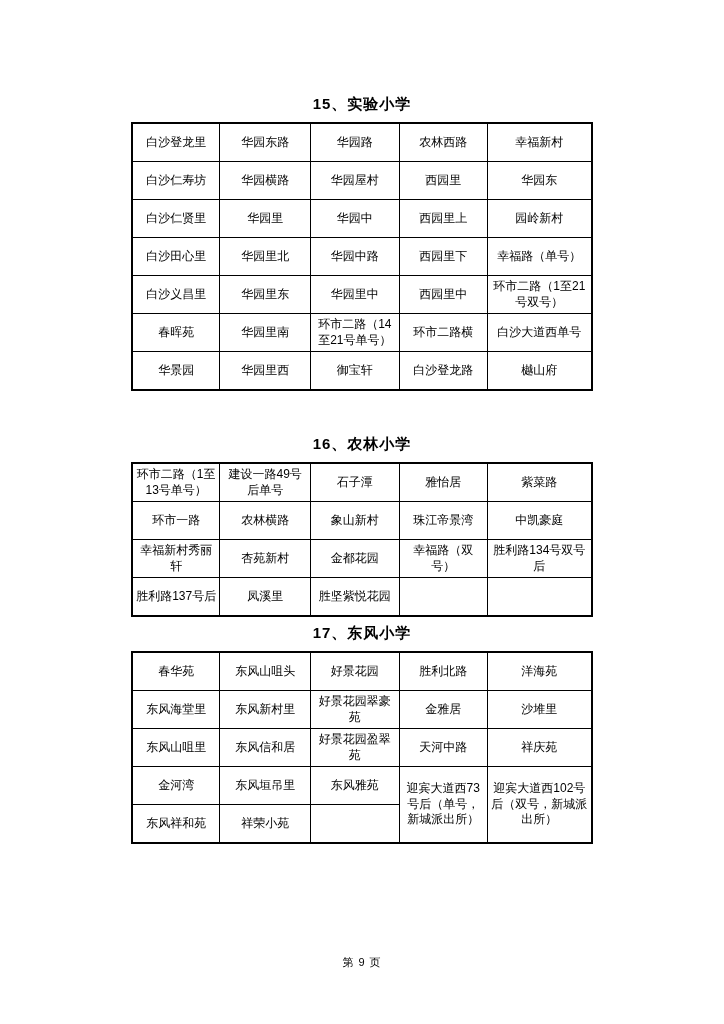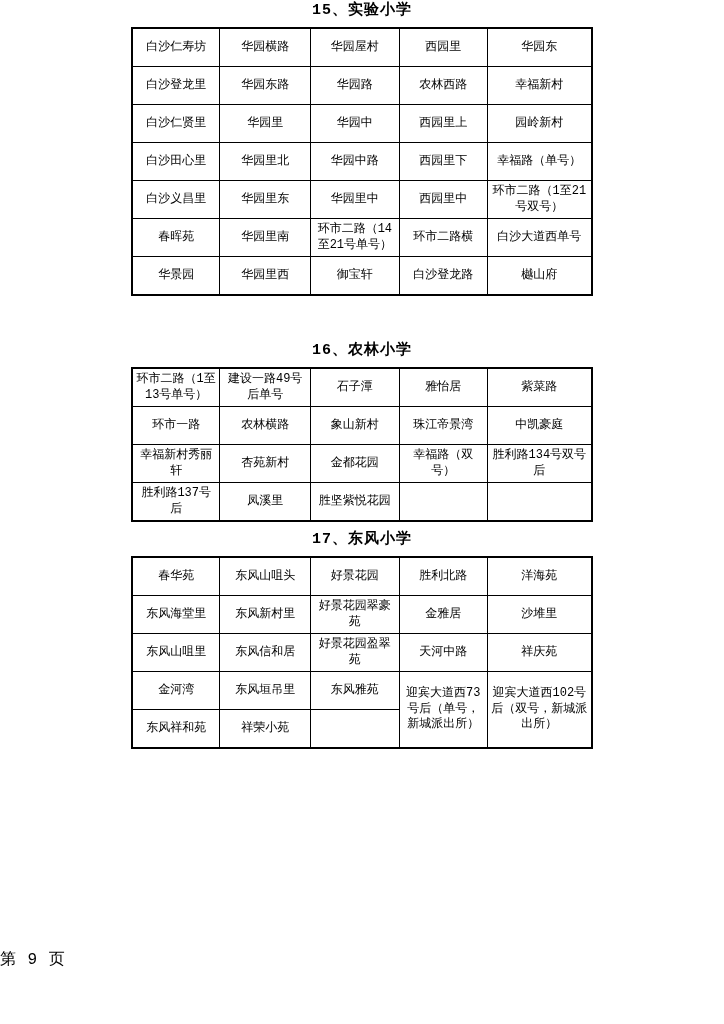--- a/index.html
+++ b/index.html
@@ -6,21 +6,22 @@
     margin: 0;
     padding: 0;
     background: #e8e8e8;
   }
   .page {
     width: 724px;
     height: 1024px;
     background: #ffffff;
     position: relative;
     box-sizing: border-box;
-    font-family: Liberation Mono, monospace;
+    padding-top: 95px;
+    font-family: Liberation Sans, sans-serif;
     color: #000000;
     overflow: hidden;
   }
   .content {
     width: 462px;
     margin: 0 auto;
   }
   .section-title {
     font-size: 15px;
     font-weight: bold;
@@ -46,21 +47,22 @@
     padding: 2px 3px;
     word-break: break-all;
   }
   td.size-lg { font-size: 14px; }
   td.size-sm { font-size: 10px; }
   .footer {
     position: absolute;
     left: 0;
     right: 0;
     bottom: 54px;
-    font-size: 16px;
+    text-align: center;
+    font-size: 11px;
     letter-spacing: 1px;
   }
 </style>
 </head>
 <body>
 
 <div class="page">
   <div class="content">
 
     <section class="section">
@@ -68,32 +70,32 @@
       <table class="school-table" id="table-0">
         <colgroup>
           <col style="width:19.1%">
             <col style="width:19.7%">
             <col style="width:19.3%">
             <col style="width:19.1%">
             <col style="width:22.8%">
         </colgroup>
         <tbody>
             <tr>
+              <td>白沙登龙里</td>
+              <td>华园东路</td>
+              <td>华园路</td>
+              <td>农林西路</td>
+              <td>幸福新村</td>
+            </tr>
+            <tr>
               <td>白沙仁寿坊</td>
               <td>华园横路</td>
               <td>华园屋村</td>
               <td>西园里</td>
               <td>华园东</td>
-            </tr>
-            <tr>
-              <td>白沙登龙里</td>
-              <td>华园东路</td>
-              <td>华园路</td>
-              <td>农林西路</td>
-              <td>幸福新村</td>
             </tr>
             <tr>
               <td>白沙仁贤里</td>
               <td>华园里</td>
               <td>华园中</td>
               <td>西园里上</td>
               <td>园岭新村</td>
             </tr>
             <tr>
               <td>白沙田心里</td>

